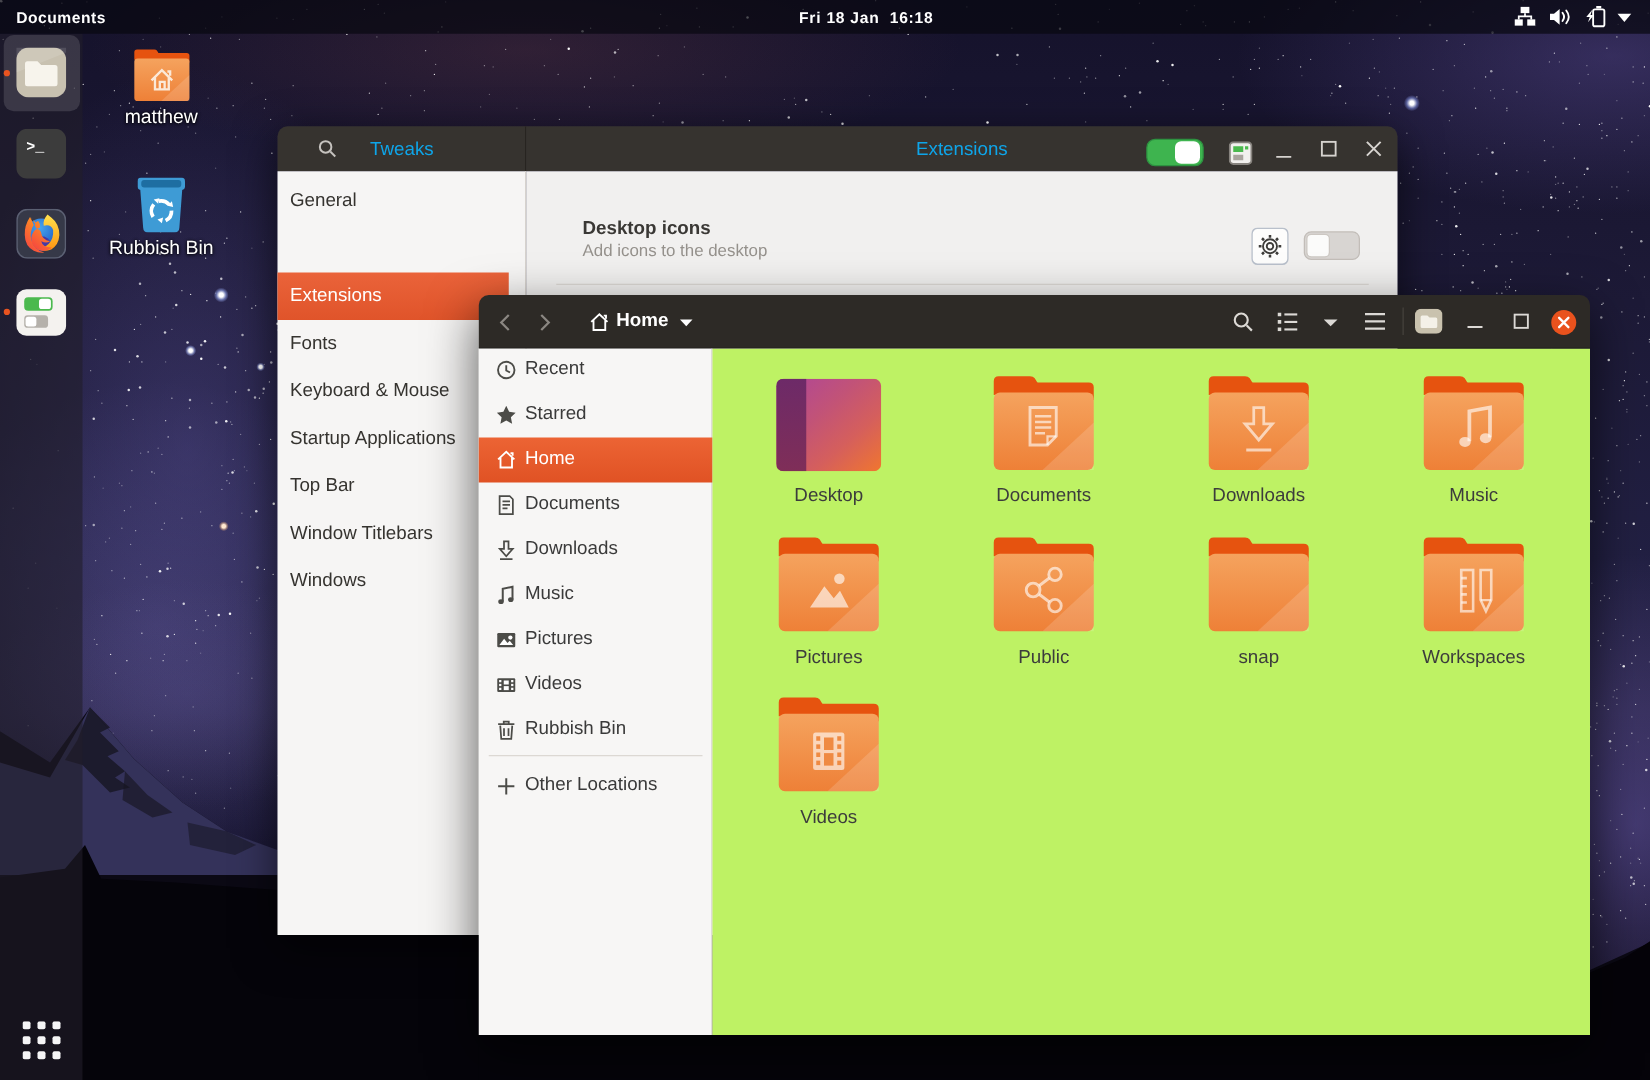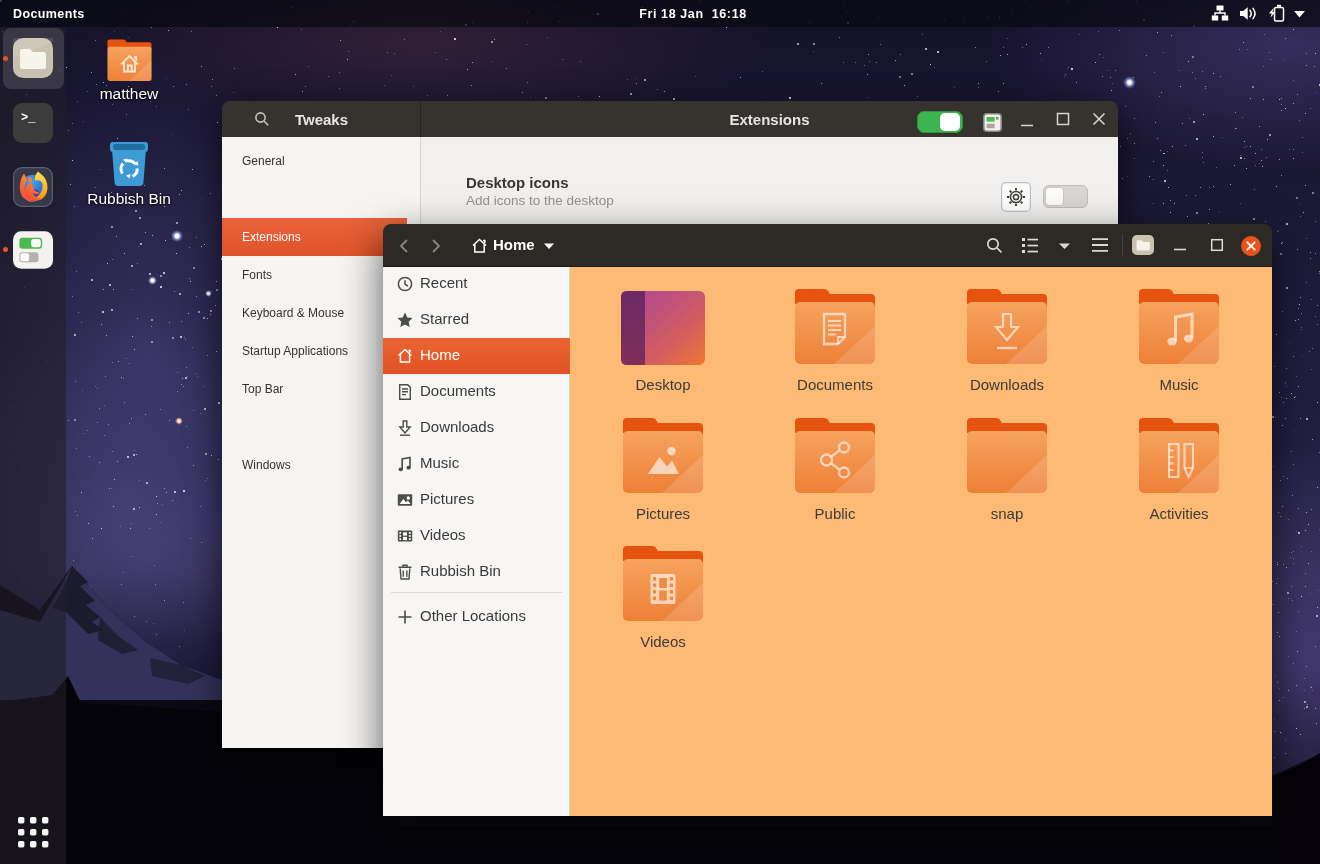--- a/index.html
+++ b/index.html
@@ -23,36 +23,36 @@
 .dicon{position:absolute;left:13px;width:40px;height:40px}
 .ddot{position:absolute;left:3px;width:5px;height:5px;border-radius:50%;background:#e95420}
 #dhl{position:absolute;left:2.5px;top:0.5px;width:61px;height:61px;border-radius:8px;background:rgba(255,255,255,.13)}
 
 .desklab{position:absolute;color:#fff;font-size:15.5px;text-align:center;text-shadow:0 1px 3px rgba(0,0,0,.95),0 0 2px rgba(0,0,0,.8);z-index:1}
 .deskico{position:absolute;z-index:1}
 
 #tweaks{position:absolute;left:222px;top:101px;width:896px;height:647px;border-radius:8px 8px 0 0;z-index:10;box-shadow:0 10px 34px rgba(0,0,0,.6)}
 #tw-tb{position:absolute;left:0;top:0;width:896px;height:36px;background:#36332f;border-radius:8px 8px 0 0}
 #tw-tb .lsec{position:absolute;left:0;top:0;width:199px;height:36px;border-right:1px solid #272420;border-radius:8px 0 0 0}
-#tw-tb .ttl{position:absolute;top:10px;font-size:15px;font-weight:700;color:#e5e5e5}
+#tw-tb .ttl{position:absolute;top:10px;font-size:15px;font-weight:400;color:#0ea5e9}
 #tw-side{position:absolute;left:0;top:36px;width:199px;height:611px;background:#f6f5f4;border-right:1px solid #d6d2cd}
-.twrow{position:absolute;left:0;width:185px;height:38px;line-height:38px;padding-left:20px;font-size:12px;color:#35332f}
+.twrow{position:absolute;left:0;width:185px;height:38px;line-height:38px;padding-left:10px;font-size:15px;color:#35332f}
 .twrow.sel{background:linear-gradient(180deg,#ea633a,#e0542a);color:#fff}
 #tw-main{position:absolute;left:199px;top:36px;width:697px;height:611px;background:#f1f0ef}
 .wbtn{position:absolute;top:0;width:30px;height:36px;color:#d6d3cf}
 
-#files{position:absolute;left:383px;top:224px;width:889px;height:592px;border-radius:8px 8px 0 0;z-index:20;box-shadow:0 14px 40px rgba(0,0,0,.65)}
+#files{position:absolute;left:383px;top:236px;width:889px;height:592px;border-radius:8px 8px 0 0;z-index:20;box-shadow:0 14px 40px rgba(0,0,0,.65)}
 #f-hb{position:absolute;left:0;top:0;width:889px;height:43px;background:#2d2a26;border-radius:8px 8px 0 0;border-bottom:1px solid #1d1b18}
 #f-side{position:absolute;left:0;top:43px;width:187px;height:549px;background:#f7f6f5;border-right:1px solid #d8d4cf}
 .frow{position:absolute;left:0;width:187px;height:36px}
 .frow .lb{position:absolute;left:37px;top:8px;font-size:15px;color:#3a3a3a}
 .frow svg{position:absolute;left:14px;top:10px}
 .frow.sel{background:linear-gradient(180deg,#ec6434,#e05224)}
 .frow.sel .lb{color:#fff}
-#f-main{position:absolute;left:187px;top:43px;width:702px;height:549px;background:#fdba74}
+#f-main{position:absolute;left:187px;top:43px;width:702px;height:549px;background:#bef264}
 .fit{position:absolute;width:120px;text-align:center}
 .fit .nm{position:absolute;top:88px;width:120px;text-align:center;font-size:15px;color:#3c3c3c}
 .fol{position:absolute;left:19px;top:0;width:82px;height:78px}
 </style></head>
 <body>
 <div id="wall">
 <div class="s1"></div>
     <div class="s2"></div>
 <svg id="mts" width="1320" height="864" viewBox="0 0 1320 864">
 <path d="M0,585 L40,610 72,566 107,607 146,642 181,665 240,688 310,700 383,718 520,760 700,795 900,808 1080,798 1200,780 1272,776 1320,754 V864 H0 Z" fill="#0b0914"></path>
@@ -220,20 +220,21 @@
         <path d="M9.5,12.5 L20.5,23.5 M20.5,12.5 L9.5,23.5"></path>
       </svg>
 </div>
 <div id="tw-side">
 <div class="twrow" style="top:4.5px">General</div>
 <div class="twrow sel" style="top:80.5px">Extensions</div>
 <div class="twrow" style="top:118.5px">Fonts</div>
 <div class="twrow" style="top:156.5px">Keyboard &amp; Mouse</div>
 <div class="twrow" style="top:194.5px">Startup Applications</div>
 <div class="twrow" style="top:232.5px">Top Bar</div>
+<div class="twrow" style="top:270.5px">Window Titlebars</div>
 <div class="twrow" style="top:308.5px">Windows</div>
 </div>
 <div id="tw-main">
 <div style="position:absolute;left:45px;top:37px;font-size:15px;font-weight:700;color:#3a3835">Desktop icons</div>
 <div style="position:absolute;left:45px;top:56px;font-size:13.5px;color:#95918c">Add icons to the desktop</div>
 <svg style="position:absolute;left:580px;top:45px" width="30" height="30" viewBox="0 0 30 30">
 <rect x=".6" y=".6" width="28.8" height="28.8" rx="4.5" fill="#fdfdfc" stroke="#b9c0cb" stroke-width="1.2"></rect>
 <g fill="none" stroke="#3e3d3a" stroke-width="1.5">
           <circle cx="15" cy="15" r="5.6"></circle>
           <circle cx="15" cy="15" r="2.6"></circle>
@@ -488,21 +489,21 @@
           <path d="M34,6 H77 Q81,6 81,10 V20 H34 Z" fill="#e6530f"></path>
           <rect x="1" y="14" width="80" height="62" rx="5" fill="url(#fg)"></rect>
           <path d="M40,76 L81,38 V76 Z" fill="rgba(255,255,255,.15)"></path>
           <g fill="none" stroke="rgba(255,255,255,.62)" stroke-width="2.1">
             <rect x="31" y="27" width="9.5" height="33"></rect>
             <path d="M31,33.5 h4.5 M31,40 h4.5 M31,46.5 h4.5 M31,53 h4.5"></path>
             <path d="M46.5,27 h8.5 v24 l-4.25,9 -4.25,-9 Z"></path>
             <path d="M46.5,51 h8.5" stroke-width="1.8"></path>
           </g>
         </svg>
-        <div class="nm">Activities</div>
+        <div class="nm">Workspaces</div>
       </div>
 <div class="fit" style="left:33px;top:278.0px">
         <svg class="fol" viewBox="0 0 82 78">
           <path d="M1,20 V5 Q1,1 5,1 H30 Q32.5,1 33.8,2.5 L42,16 H1 Z" fill="#e6530f"></path>
           <path d="M34,6 H77 Q81,6 81,10 V20 H34 Z" fill="#e6530f"></path>
           <rect x="1" y="14" width="80" height="62" rx="5" fill="url(#fg)"></rect>
           <path d="M40,76 L81,38 V76 Z" fill="rgba(255,255,255,.15)"></path>
           <g fill="rgba(255,255,255,.62)">
             <rect x="28.5" y="29" width="25" height="30" rx="2"></rect>
             <g fill="#ef8a42">

